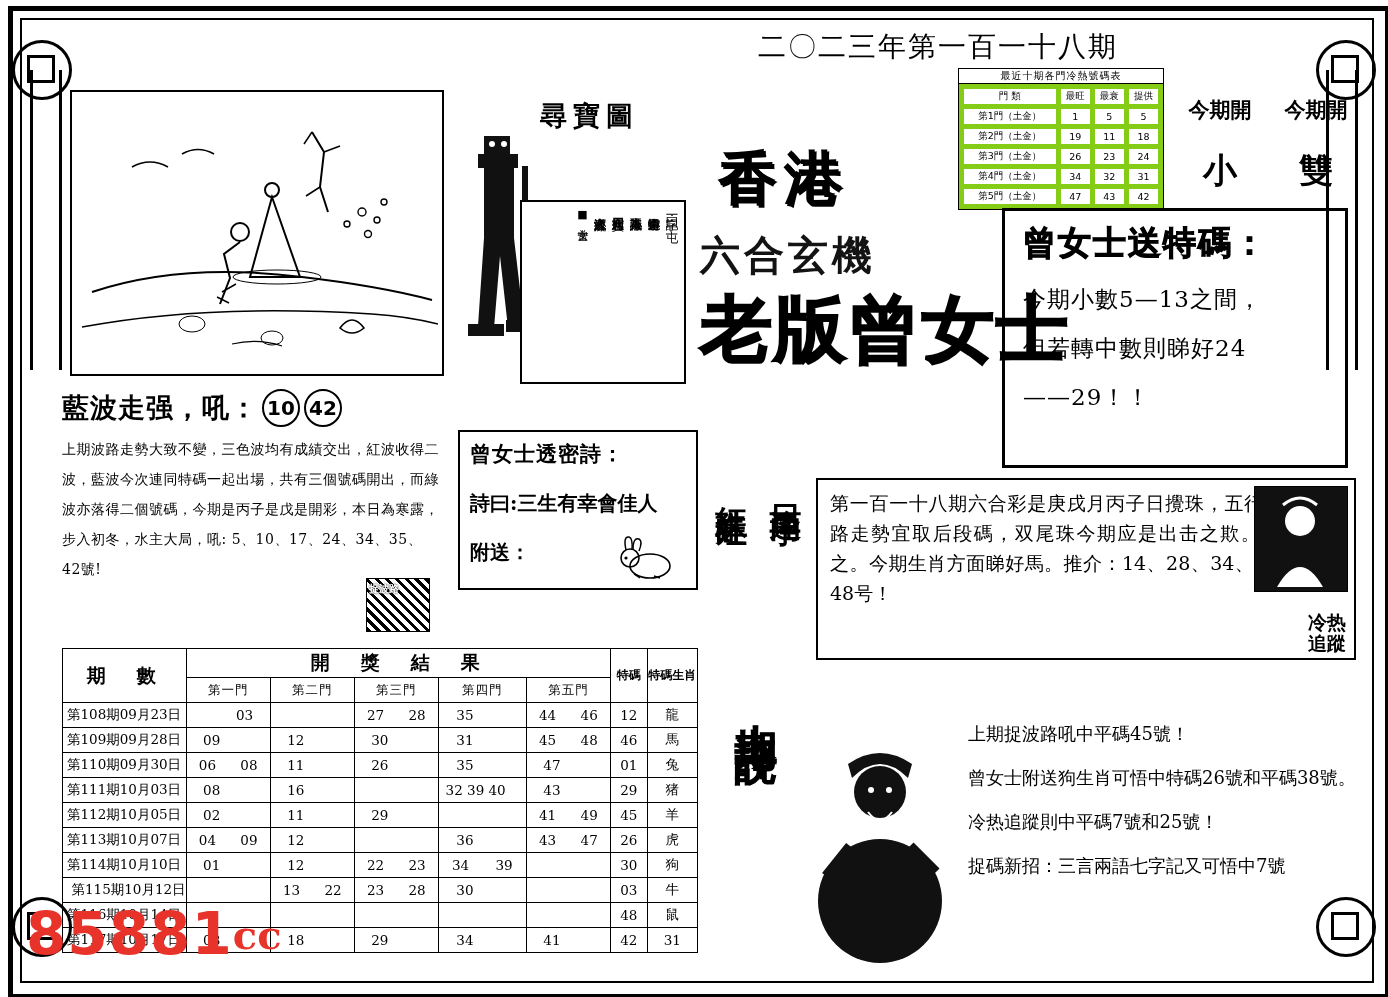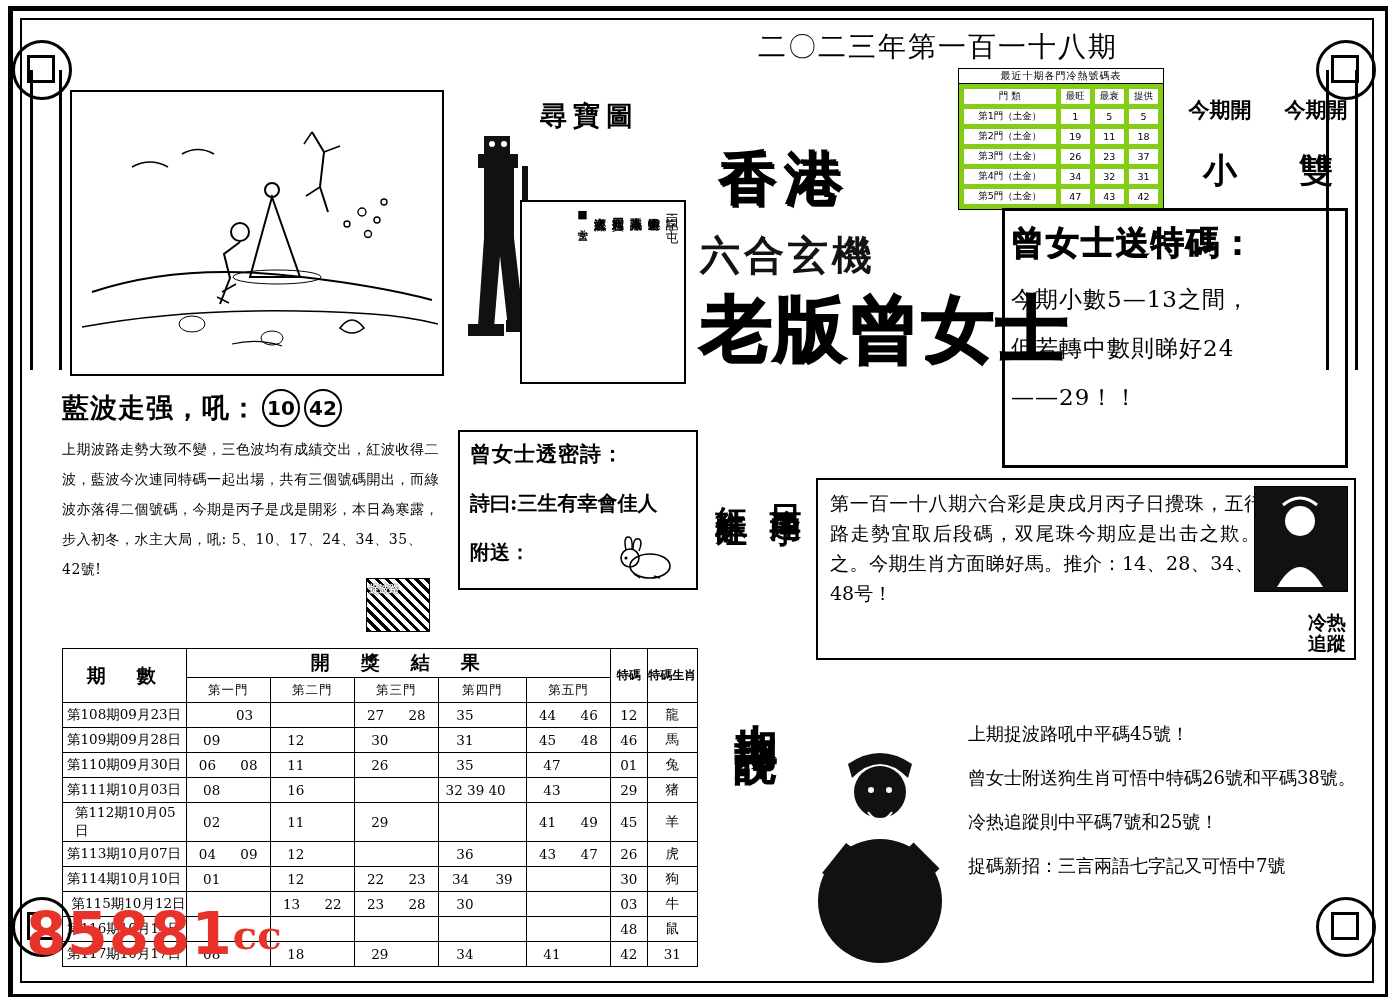--- a/index.html
+++ b/index.html
@@ -63,21 +63,21 @@
   .stat table{border-collapse:collapse;width:100%;}
   .stat td,.stat th{border:5px solid #84cc16;text-align:center;font-size:9.5px;padding:1px 0;font-weight:normal;}
 
   .opencol{position:absolute;left:1168px;top:96px;width:200px;text-align:center;}
   .opencol .row1{font-size:21px;font-weight:bold;font-family:"DejaVu Serif",serif;}
   .opencol .row1 span{display:inline-block;width:96px;}
   .opencol .row2{font-size:34px;font-weight:bold;margin-top:24px;font-family:"DejaVu Serif",serif;}
   .opencol .row2 span{display:inline-block;width:96px;}
 
   
-  .special{position:absolute;left:1002px;top:208px;width:346px;height:260px;border:3px solid #000;box-sizing:border-box;padding:10px 6px;}
+  .special{position:absolute;left:1002px;top:208px;width:346px;height:260px;border:3px solid #000;box-sizing:border-box;padding:10px 18px;}
   .special .h{font-size:33px;font-weight:bold;font-family:"DejaVu Serif",serif;letter-spacing:2px;-webkit-text-stroke:1px #000;}
   .special .l{font-size:23px;font-family:"DejaVu Serif",serif;margin-top:18px;letter-spacing:1px;}
 
   
   .redpearl{position:absolute;left:706px;top:480px;width:52px;height:178px;font-size:32px;font-weight:bold;
             font-family:"DejaVu Serif",serif;writing-mode:vertical-rl;text-orientation:upright;line-height:52px;letter-spacing:4px;}
   .ribing{position:absolute;left:760px;top:480px;width:52px;height:178px;font-size:32px;font-weight:bold;
             font-family:"DejaVu Serif",serif;writing-mode:vertical-rl;text-orientation:upright;line-height:52px;letter-spacing:4px;}
 
   
@@ -201,21 +201,21 @@
       <tr>
         <td>第2門（土金）</td>
         <td>19</td>
         <td>11</td>
         <td>18</td>
       </tr>
       <tr>
         <td>第3門（土金）</td>
         <td>26</td>
         <td>23</td>
-        <td>37</td>
+        <td>24</td>
       </tr>
       <tr>
         <td>第4門（土金）</td>
         <td>34</td>
         <td>32</td>
         <td>31</td>
       </tr>
       <tr>
         <td>第5門（土金）</td>
         <td>47</td>
@@ -437,21 +437,21 @@
           <td>
             <div class="cellpair">
               <span>43</span>
               <span></span>
             </div>
           </td>
           <td>29</td>
           <td>猪</td>
         </tr>
         <tr>
-          <td style="text-align: left; padding-left: 12px; margin-left: 15px;">第112期10月05日</td>
+          <td style="text-align: left; padding-left: 4px; margin-left: 15px;">第112期10月05日</td>
           <td>
             <div class="cellpair">
               <span>02</span>
               <span></span>
             </div>
           </td>
           <td>
             <div class="cellpair">
               <span>11</span>
               <span></span>

